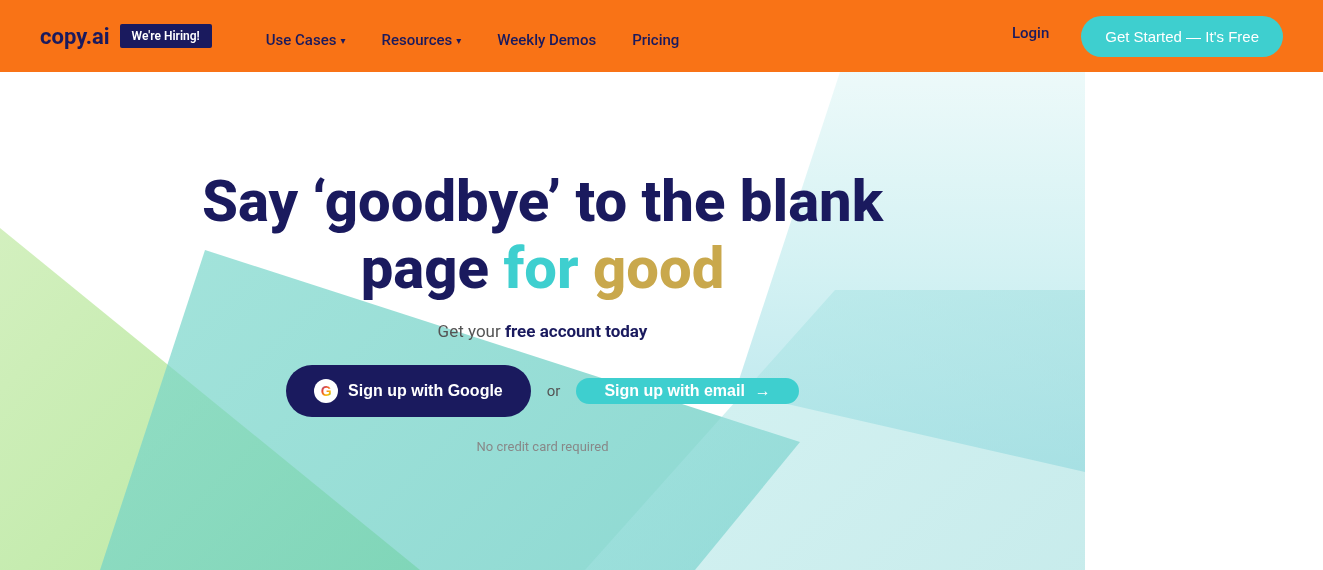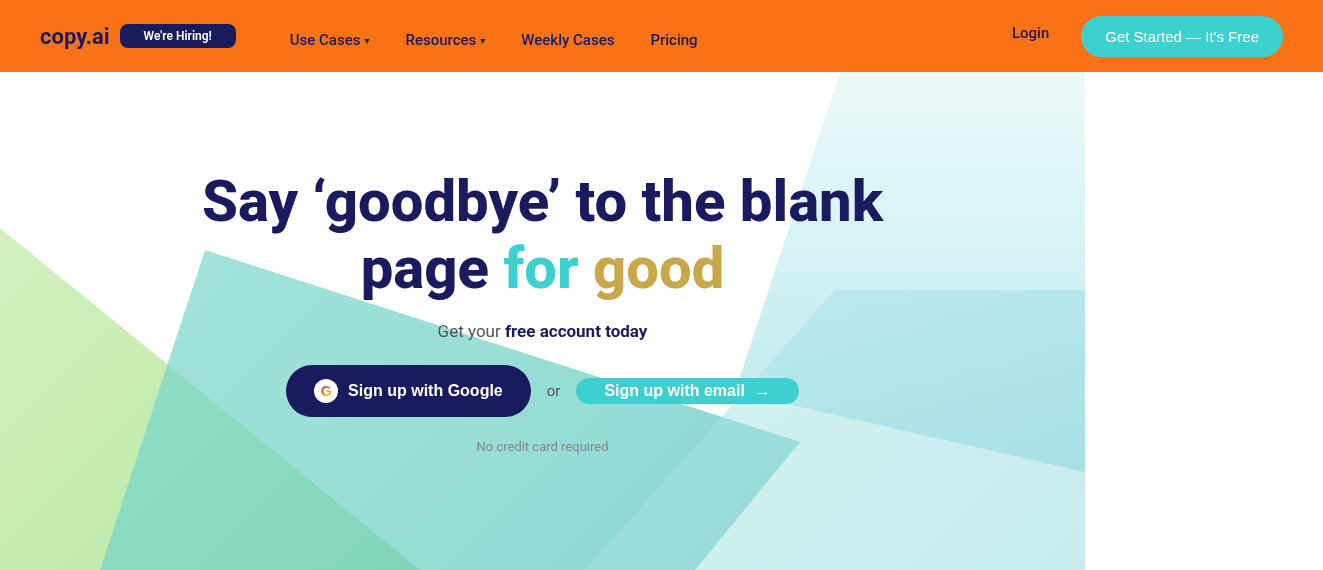--- a/index.html
+++ b/index.html
@@ -30,22 +30,22 @@
     .logo-text {
       font-size: 22px;
       font-weight: 700;
       color: #1a1a5e;
     }
     .hiring-badge {
       background: #1a1a5e;
       color: #fff;
       font-size: 12px;
       font-weight: 600;
-      padding: 5px 24px;
-      border-radius: 8px;
+      padding: 5px 12px;
+      border-radius: 2px;
     }
     .nav-links {
       display: flex;
       align-items: center;
       gap: 8px;
       flex: 1;
     }
     .nav-item {
       display: flex;
       align-items: center;
@@ -274,21 +274,21 @@
   <div class="nav-links">
     <div class="nav-item">
       <span>Use Cases</span>
       <span class="chevron">▾</span>
     </div>
     <div class="nav-item">
       <span>Resources</span>
       <span class="chevron">▾</span>
     </div>
     <div class="nav-item">
-      <span>Weekly Cases</span>
+      <span>Weekly Demos</span>
     </div>
     <div class="nav-item">
       <span>Pricing</span>
     </div>
   </div>
   <div class="nav-right">
     <div class="login-btn">Login</div>
     <button class="get-started-btn">Get Started — It's Free</button>
   </div>
 </nav>

